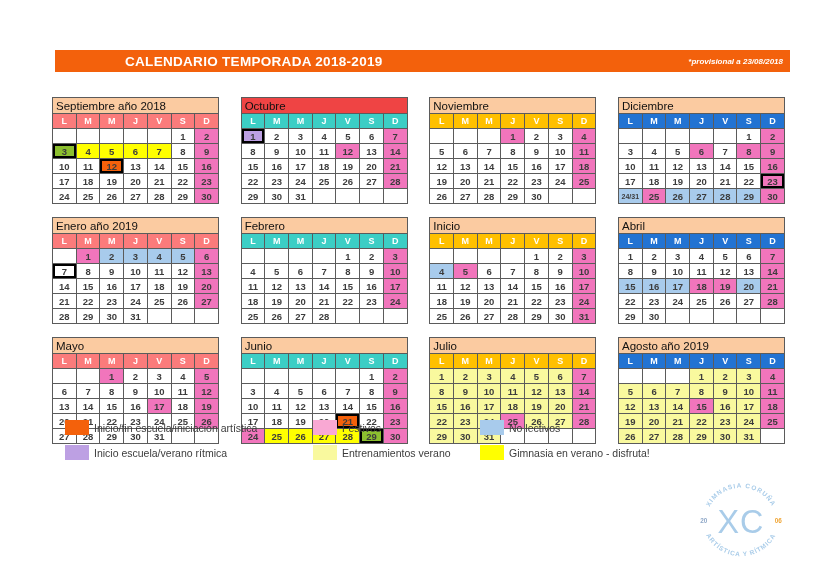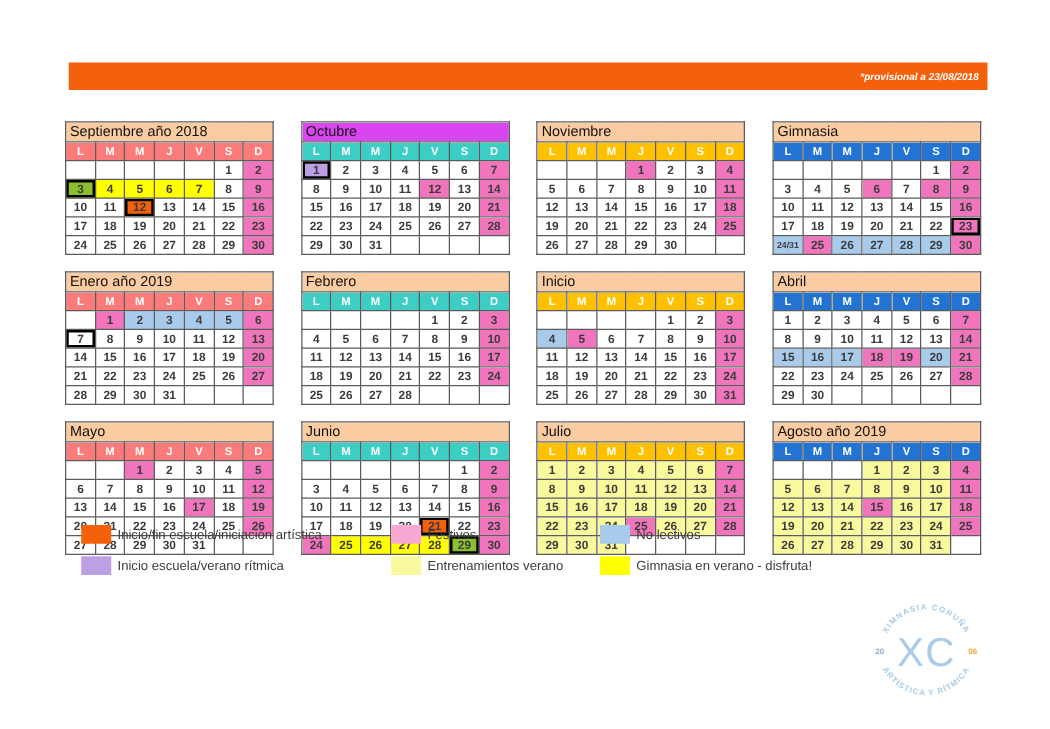--- a/index.html
+++ b/index.html
@@ -23,20 +23,21 @@
   .lsw{width:24px;height:15px;margin-right:5px;flex:none;}
   .llab{font-size:10.5px;color:#3c3c3c;}
   .logo{position:absolute;left:692px;top:472px;width:98px;height:98px;}
 </style>
 </head>
 <body>
 
 <div class="page">
 
   <div class="bar" style="background: rgb(243, 97, 12);">
+    <span class="bar-title">CALENDARIO TEMPORADA 2018-2019</span>
     <span class="bar-note">*provisional a 23/08/2018</span>
   </div>
 
   <div class="months">
       <table class="month">
         <tbody>
           <tr>
             <td class="mt" colspan="7" style="background:#FBCBA1">Septiembre año 2018</td>
           </tr>
           <tr>
@@ -91,21 +92,21 @@
             <td class="dc" style="">27</td>
             <td class="dc" style="">28</td>
             <td class="dc" style="">29</td>
             <td class="dc" style="background:#F175BC;">30</td>
           </tr>
         </tbody>
       </table>
       <table class="month">
         <tbody>
           <tr>
-            <td class="mt" colspan="7" style="background:#d946ef">Octubre</td>
+            <td class="mt" colspan="7" style="background:#ef4444">Octubre</td>
           </tr>
           <tr>
             <td class="wh" style="background:#3CCEC5">L</td>
             <td class="wh" style="background:#3CCEC5">M</td>
             <td class="wh" style="background:#3CCEC5">M</td>
             <td class="wh" style="background:#3CCEC5">J</td>
             <td class="wh" style="background:#3CCEC5">V</td>
             <td class="wh" style="background:#3CCEC5">S</td>
             <td class="wh" style="background:#3CCEC5">D</td>
           </tr>
@@ -213,21 +214,21 @@
             <td class="dc" style="">29</td>
             <td class="dc" style="">30</td>
             <td class="dc" style=""></td>
             <td class="dc" style=""></td>
           </tr>
         </tbody>
       </table>
       <table class="month">
         <tbody>
           <tr>
-            <td class="mt" colspan="7" style="background:#FBCBA1">Gimnasia</td>
+            <td class="mt" colspan="7" style="background:#FBCBA1">Diciembre</td>
           </tr>
           <tr>
             <td class="wh" style="background:#2273D2">L</td>
             <td class="wh" style="background:#2273D2">M</td>
             <td class="wh" style="background:#2273D2">M</td>
             <td class="wh" style="background:#2273D2">J</td>
             <td class="wh" style="background:#2273D2">V</td>
             <td class="wh" style="background:#2273D2">S</td>
             <td class="wh" style="background:#2273D2">D</td>
           </tr>

